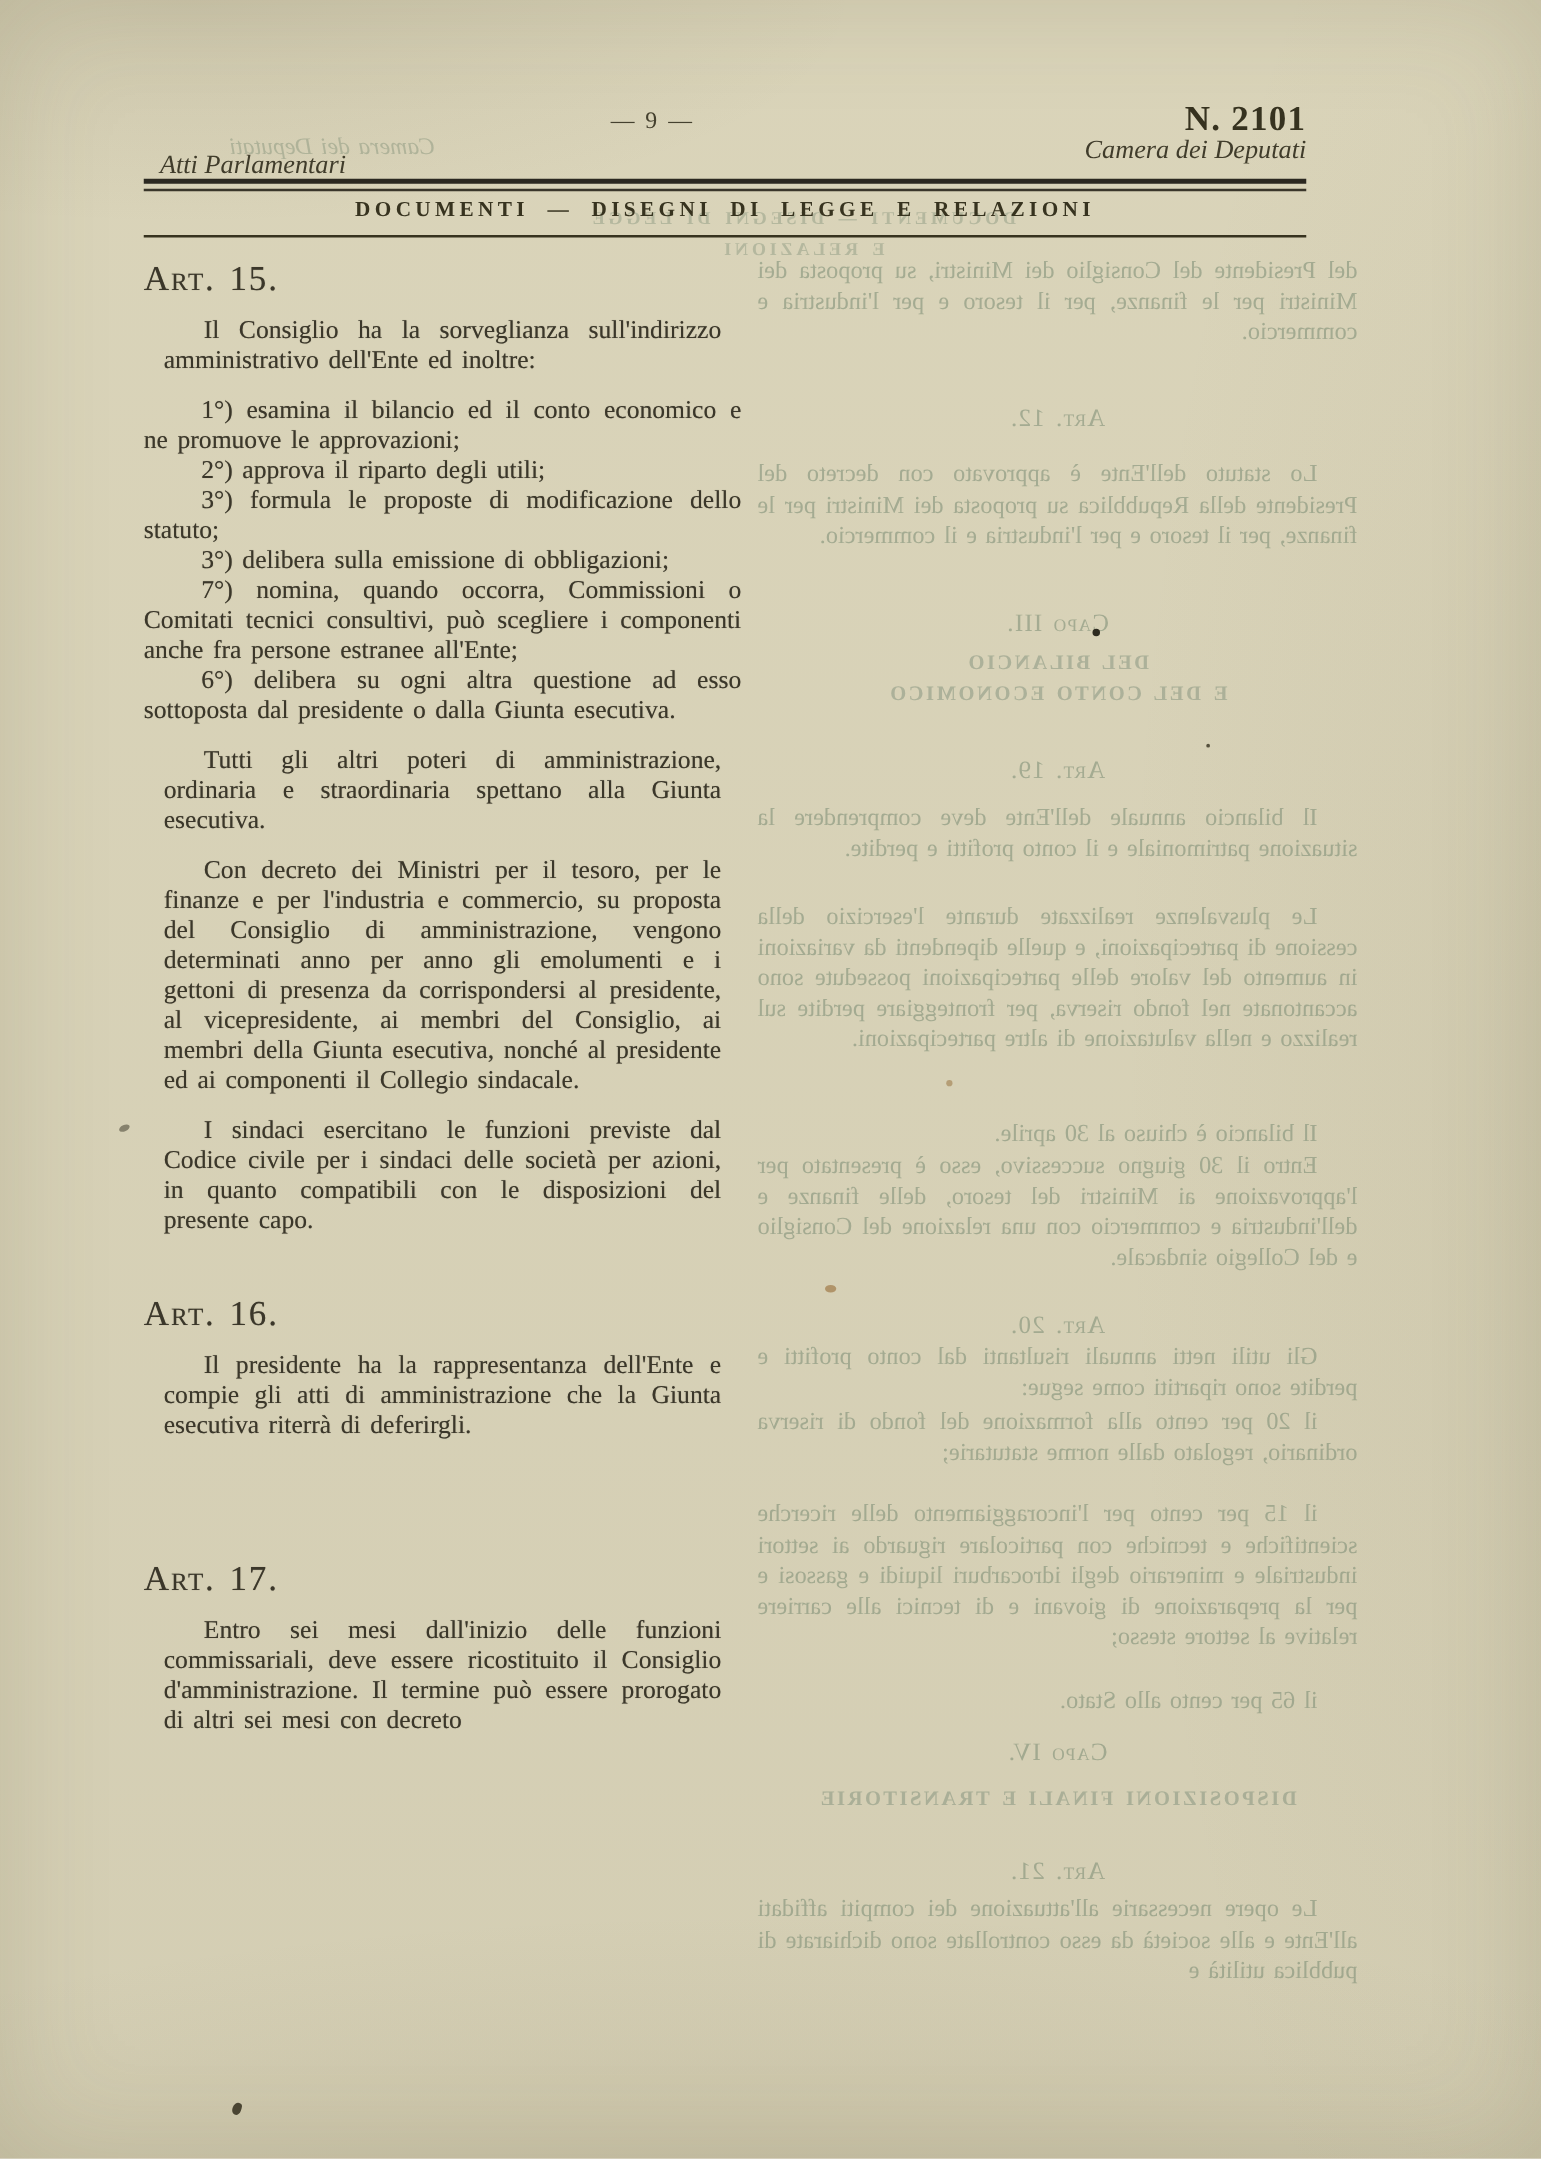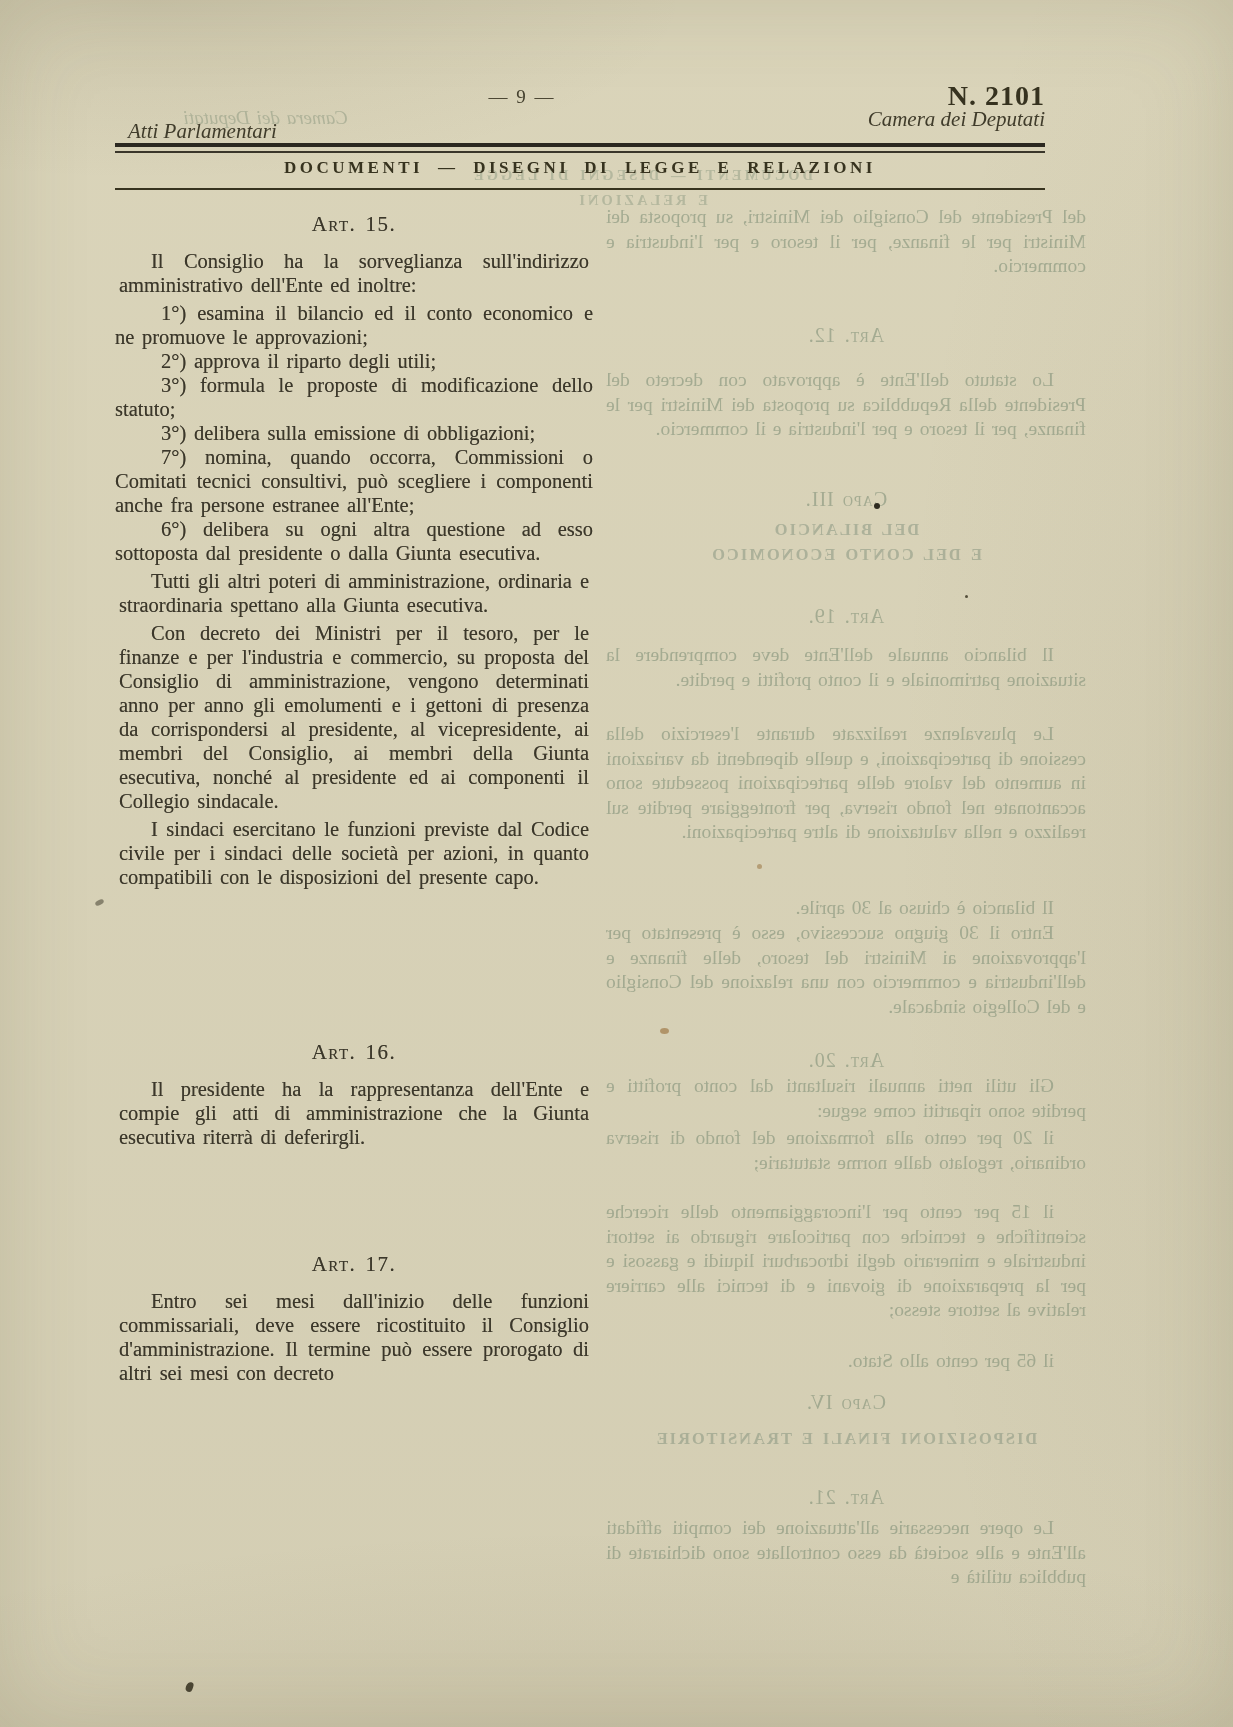--- a/index.html
+++ b/index.html
@@ -28,23 +28,23 @@
   .banner{position:absolute;top:158px;left:115px;width:930px;text-align:center;
           font-size:17px;font-weight:bold;letter-spacing:3.5px;word-spacing:7px;
           color:#37331f;}
   .rule-thin{position:absolute;top:188px;left:115px;width:930px;height:0;
              border-top:2.5px solid #37331f;}
   
   .col-left{position:absolute;left:115px;width:478px;font-size:20.5px;
             line-height:24px;text-align:justify;word-spacing:2.5px;color:#3b372a;
             text-shadow:0 0 0.6px rgba(59,55,42,0.55);}
   #groupA{top:212px;} #groupB{top:1040px;} #groupC{top:1252px;}
-  .art-heading{text-align:center;font-variant-caps:small-caps;text-indent:0;
-               font-size:21px;letter-spacing:1.5px;margin:0 0 13px 0;}
-  .para{margin:4px;text-indent:32px;}
+  .art-heading{font-variant-caps:small-caps;text-indent:0;
+               font-size:28px;letter-spacing:1.5px;margin:0 0 13px 0;}
+  .para{margin:16px;text-indent:32px;}
   .item{margin:0;text-indent:46px;}
   
   .ghost{position:absolute;transform:scaleX(-1);color:rgba(112,132,108,0.50);
          filter:blur(0.55px);text-align:justify;font-size:19.5px;line-height:24.5px;
          word-spacing:2px;}
   .ghost-col-block{left:606px;width:480px;}
   .ghost-h{text-align:center;font-variant-caps:small-caps;font-size:20px;
            letter-spacing:1px;}
   .ghost-caps{text-align:center;font-size:16.5px;letter-spacing:2px;
               white-space:pre-line;font-weight:bold;color:rgba(112,132,112,0.42);}

